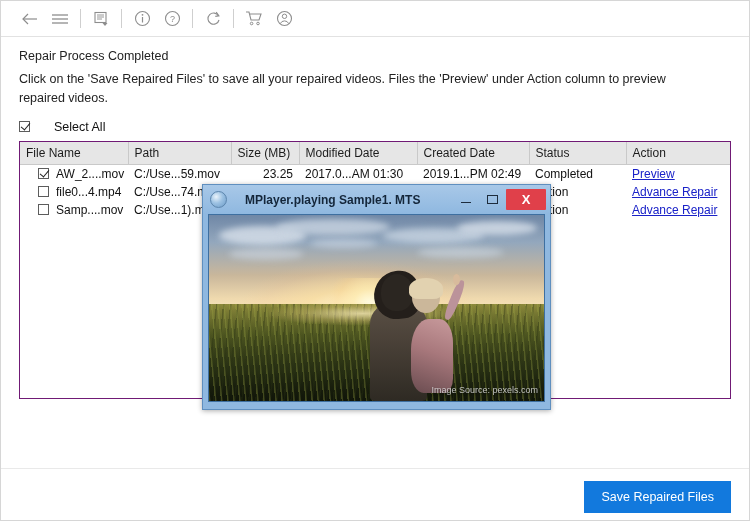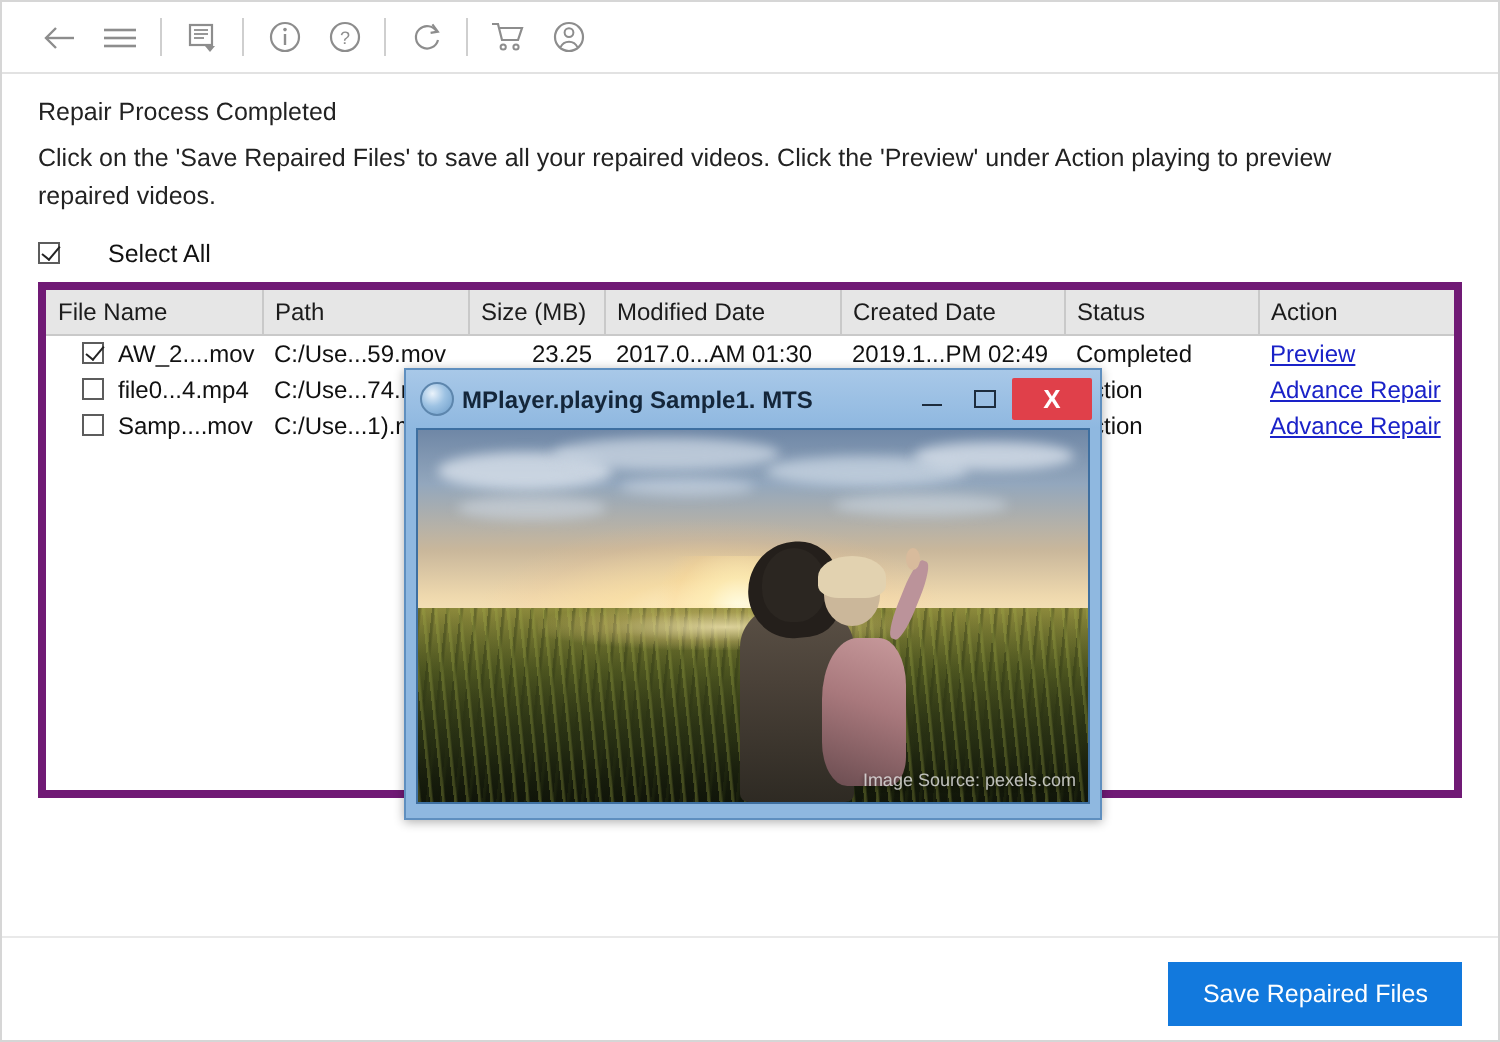--- a/index.html
+++ b/index.html
@@ -169,21 +169,21 @@
     left: 3px; top: -1px;
     width: 4px; height: 8px;
     border-right: 1.6px solid #222;
     border-bottom: 1.6px solid #222;
     transform: rotate(40deg);
   }
 
   
   .table-panel {
     margin-top: 7px;
-    border: 4px solid #701a75;
+    border: 1px solid #701a75;
     height: 258px;
     background: #fff;
     overflow: hidden;
   }
   table.filetable {
     width: 100%;
     border-collapse: collapse;
     table-layout: fixed;
     font-size: 12px;
   }
@@ -276,21 +276,21 @@
     padding-left: 7px;
   }
   .mp-icon {
     width: 17px; height: 17px;
     border-radius: 50%;
     background: radial-gradient(circle at 35% 32%, #eaf3fb 0%, #9dc2e3 45%, #6b9bc8 100%);
     border: 1px solid #5d86ad;
     flex: 0 0 auto;
   }
   .mp-title {
-    margin-left: 4px;
+    margin-left: 18px;
     font-size: 12px;
     color: #14263a;
     font-weight: bold;
     white-space: nowrap;
   }
   .mp-ctrls {
     margin-left: auto;
     display: flex;
     align-items: center;
     height: 100%;
@@ -553,21 +553,21 @@
         <circle cx="8.5" cy="8.5" r="7" fill="none" stroke="#8d8d8d" stroke-width="1.1"></circle>
         <circle cx="8.5" cy="6.3" r="2.2" fill="none" stroke="#8d8d8d" stroke-width="1"></circle>
         <path d="M4.3 13.6 A4.6 4.6 0 0 1 12.7 13.6" fill="none" stroke="#8d8d8d" stroke-width="1"></path>
       </svg>
     </div>
   </div>
 
   <div class="content">
 
     <div class="head-title">Repair Process Completed</div>
-    <div class="head-desc">Click on the 'Save Repaired Files' to save all your repaired videos. Click the 'Preview' under Action playing to preview repaired videos.</div>
+    <div class="head-desc">Click on the 'Save Repaired Files' to save all your repaired videos. Files the 'Preview' under Action column to preview repaired videos.</div>
 
     <div class="select-all-row">
       <span class="cbx checked"></span>
       <span>Select All</span>
     </div>
 
     <div class="table-panel">
       <table class="filetable">
         <colgroup>
           <col class="w-name">

